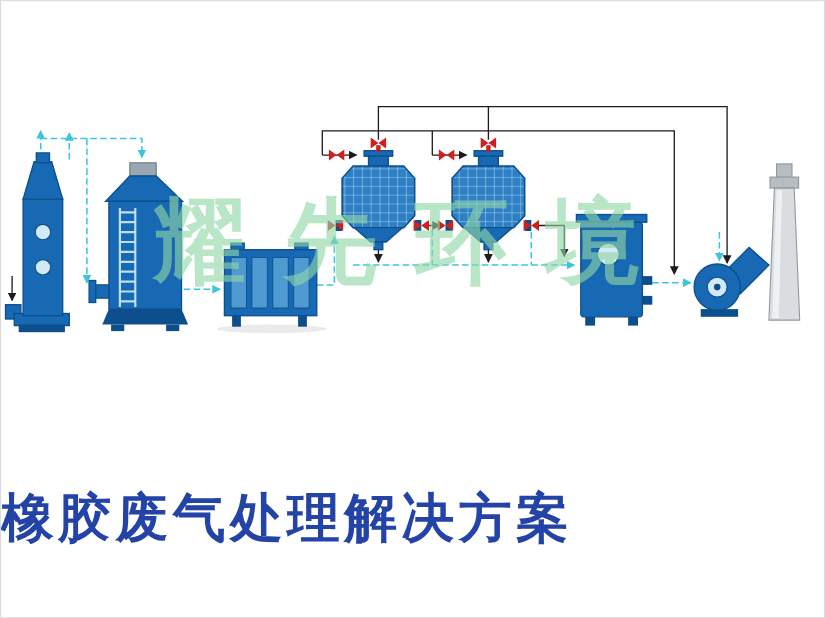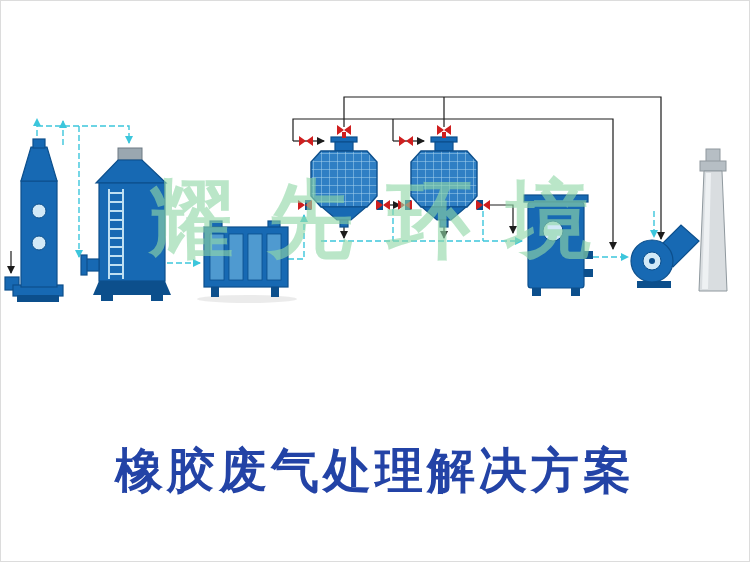--- a/index.html
+++ b/index.html
@@ -23,27 +23,27 @@
   .slat{fill:#4f9ad0;stroke:var(--equipment-blue-dark);stroke-width:0.8;}
   .gray{fill:#9aa7b0;stroke:#6e7a83;stroke-width:1;}
   .stack{fill:#d9dde0;stroke:#8f989e;stroke-width:1;}
   .stack-hi{fill:#eef1f3;stroke:none;}
   .cap{fill:#b6bec4;stroke:#8f989e;stroke-width:1;}
   .ladder{stroke:#bfe0f2;stroke-width:2;fill:none;}
   .lineB{stroke:#1c1c1c;stroke-width:1.2;fill:none;}
   .lineC{stroke:var(--line-cyan);stroke-width:1.4;fill:none;stroke-dasharray:6 3;}
   .valve{fill:var(--valve-red);stroke:none;}
   .watermark{
-    position:absolute;left:148px;top:162px;width:560px;
+    position:absolute;left:138px;top:162px;width:560px;
     font-size:85px;font-weight:700;letter-spacing:34px;white-space:nowrap;
     color:var(--watermark-color);opacity:0.62;
     font-family:"DejaVu Serif", serif;pointer-events:none;
   }
   .title{
-    position:absolute;left:0;top:438px;width:100%;text-align:center;
+    position:absolute;left:0;top:438px;width:100%;text-align:left;
     font-size:48px;font-weight:700;letter-spacing:4px;
     color:var(--title-color);
     font-family:"DejaVu Serif", serif;
   }
 </style>
 </head>
 <body>
 
 <div class="canvas">
 

